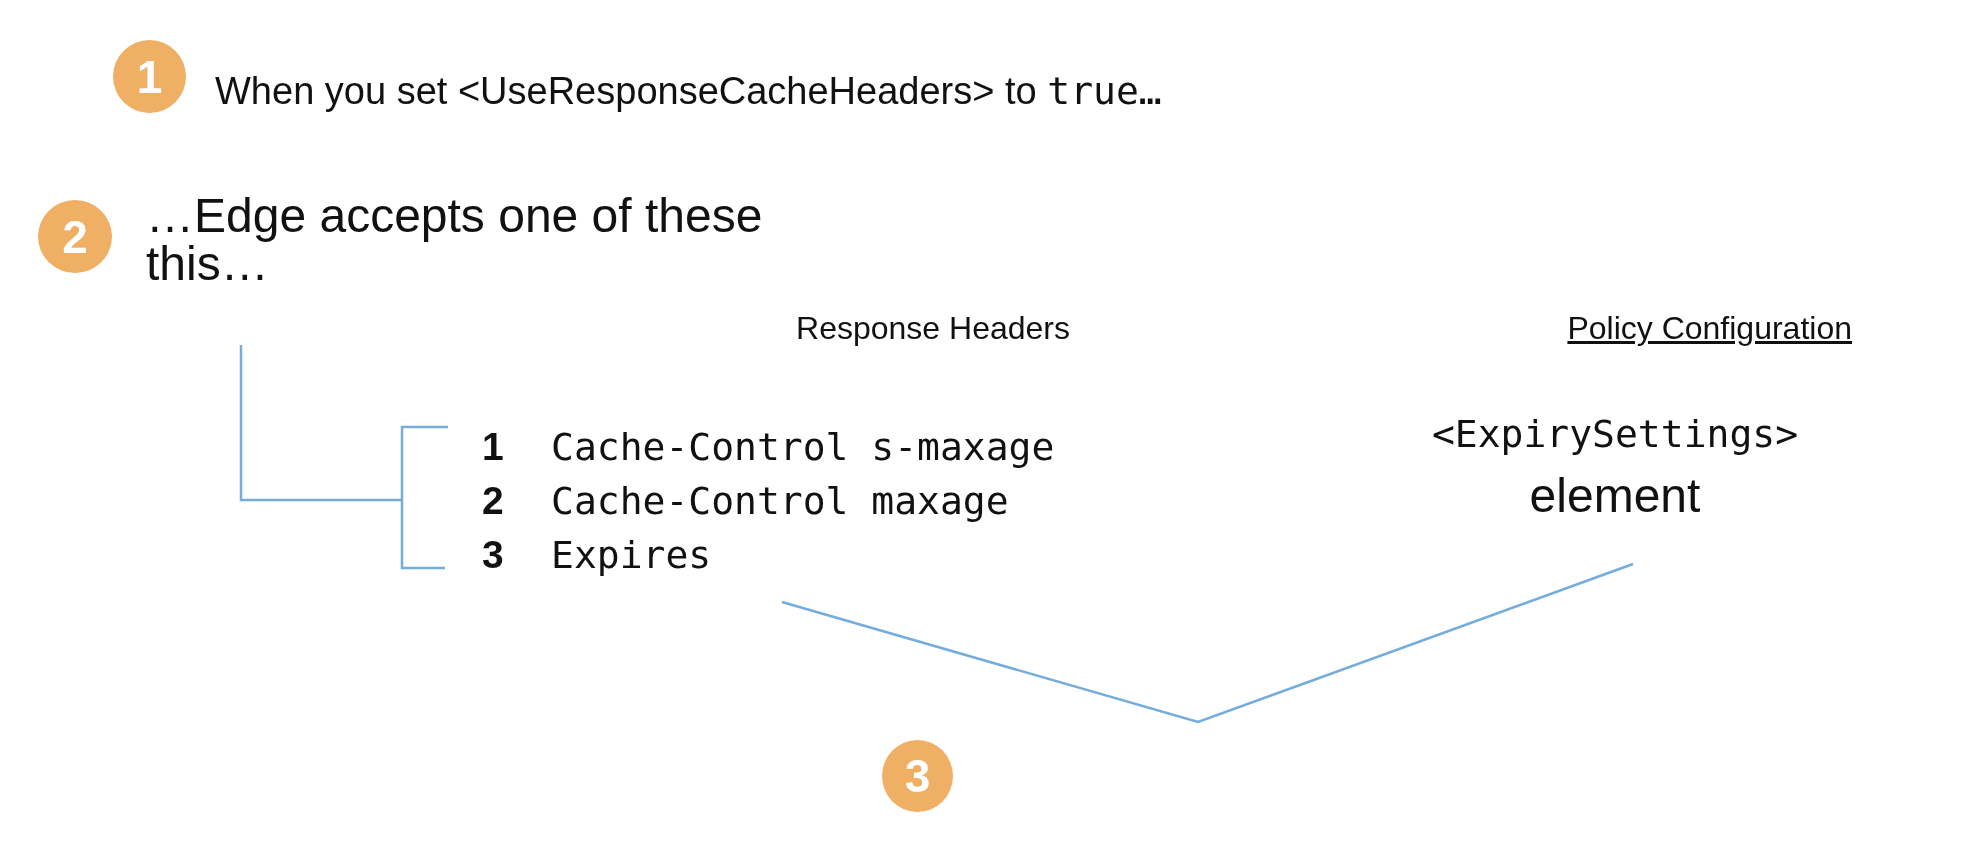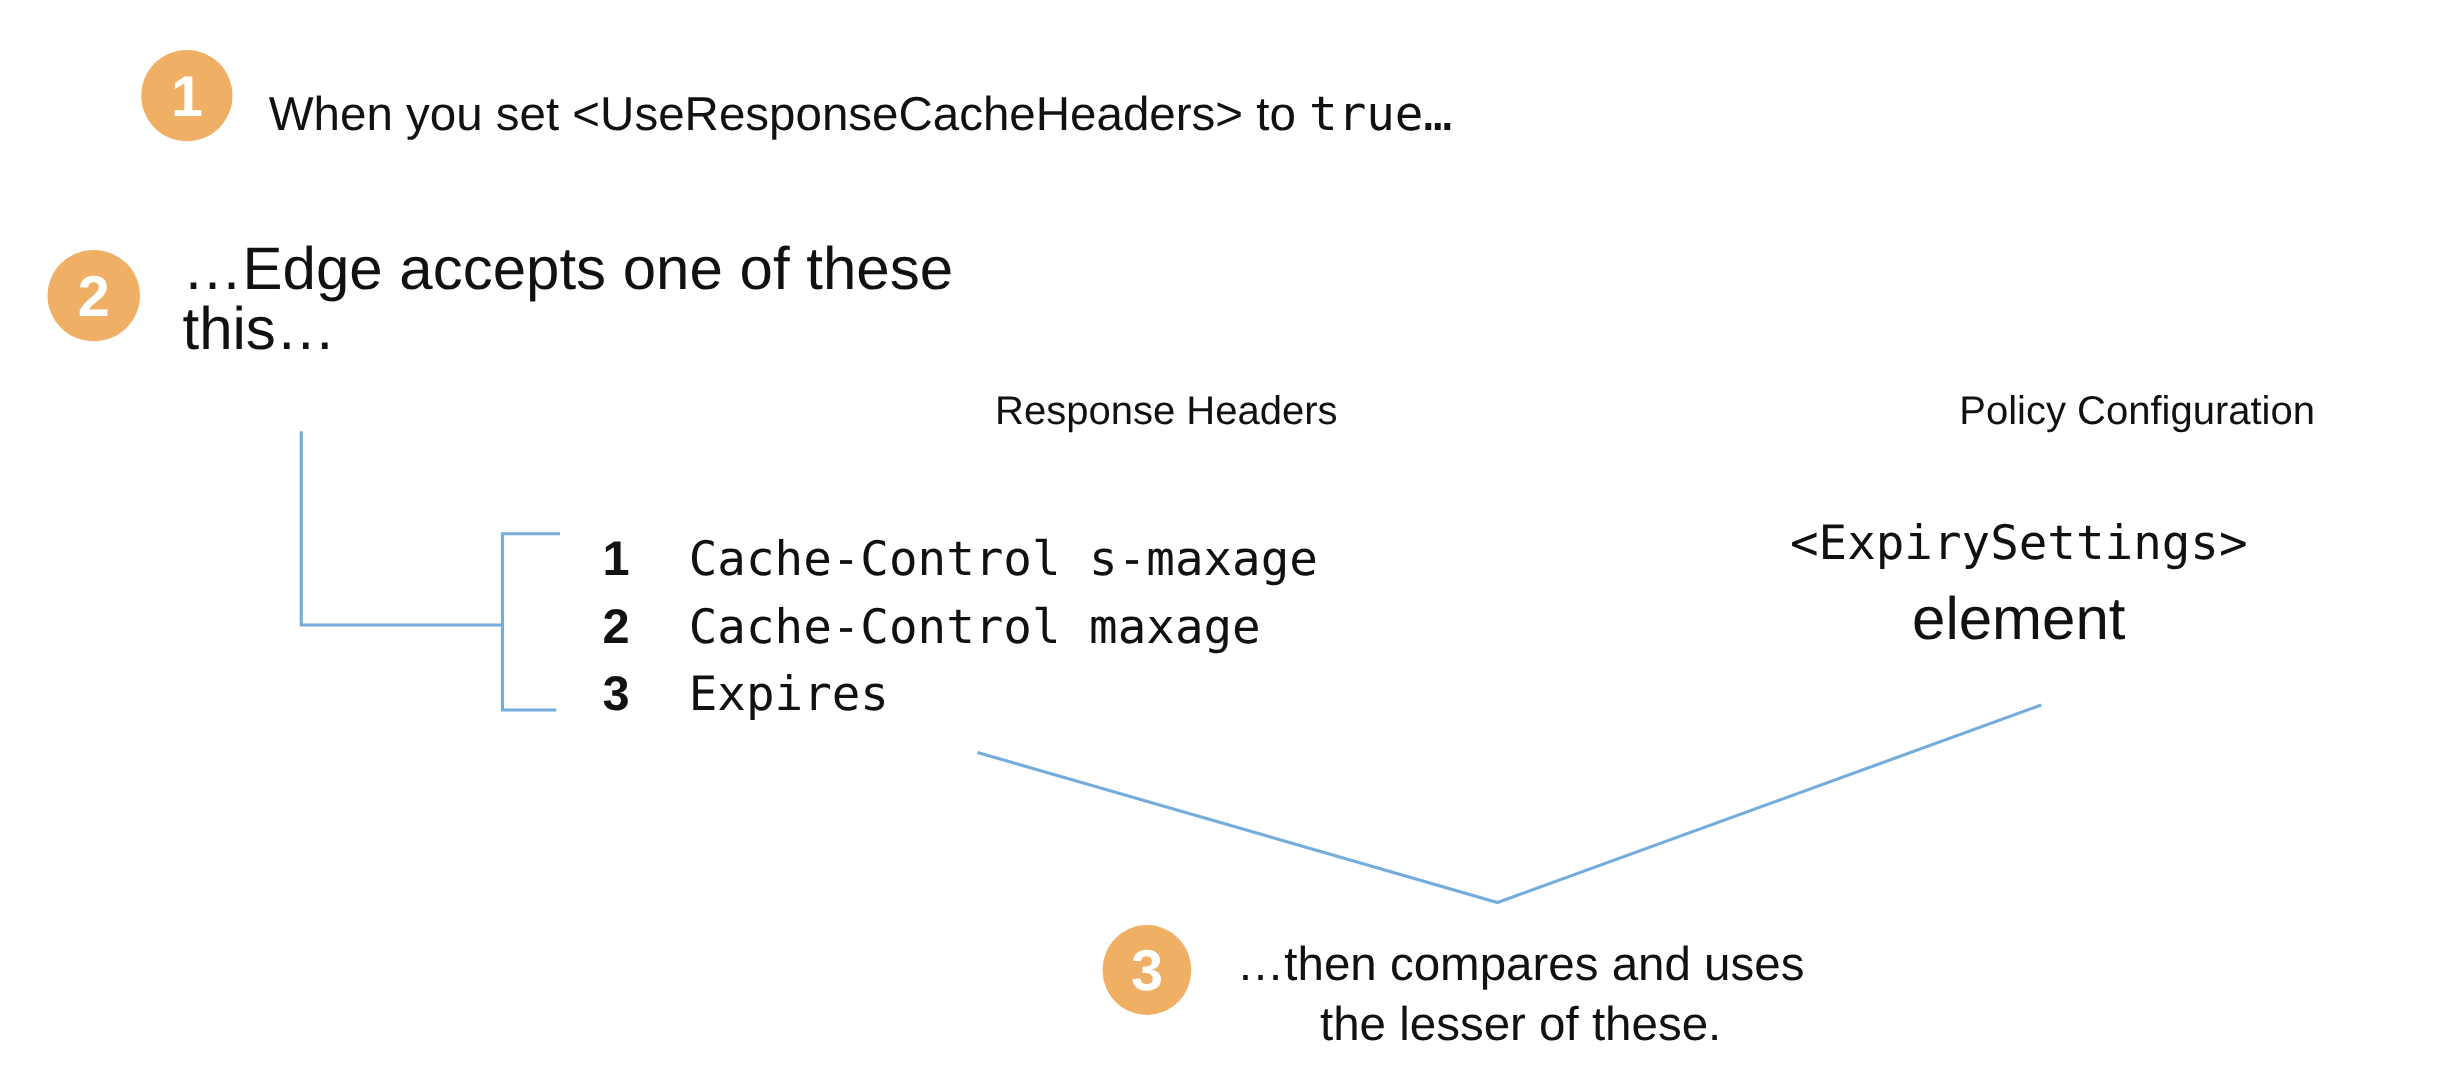--- a/index.html
+++ b/index.html
@@ -54,21 +54,21 @@
     white-space: nowrap;
   }
   .heading {
     position: absolute;
     font-size: 32px;
     line-height: 52px;
     text-align: right;
     white-space: nowrap;
   }
   .heading-rh { left: 500px;  top: 302px; width: 570px; }
-  .heading-pc { left: 1382px; top: 302px; width: 470px; }
+  .heading-pc { left: 1382px; top: 302px; width: 470px; text-decoration: underline; }
 
   .rh-list {
     position: absolute;
     left: 482px; top: 420px;
   }
   .rh-row {
     display: flex;
     align-items: baseline;
     height: 54px;
     line-height: 54px;
@@ -147,18 +147,14 @@
     </div>
   </div>
 
   <div class="heading heading-pc">Policy Configuration</div>
   <div class="pc-code mono">&lt;ExpirySettings&gt;</div>
   <div class="pc-caption">element</div>
 
   <div class="badge badge-3">
     <span>3</span>
   </div>
-  <div class="step3-text">
-    <div>…then compares and uses</div>
-    <div>the lesser of these.</div>
-  </div>
 
 </div>
 
 </body></html>

